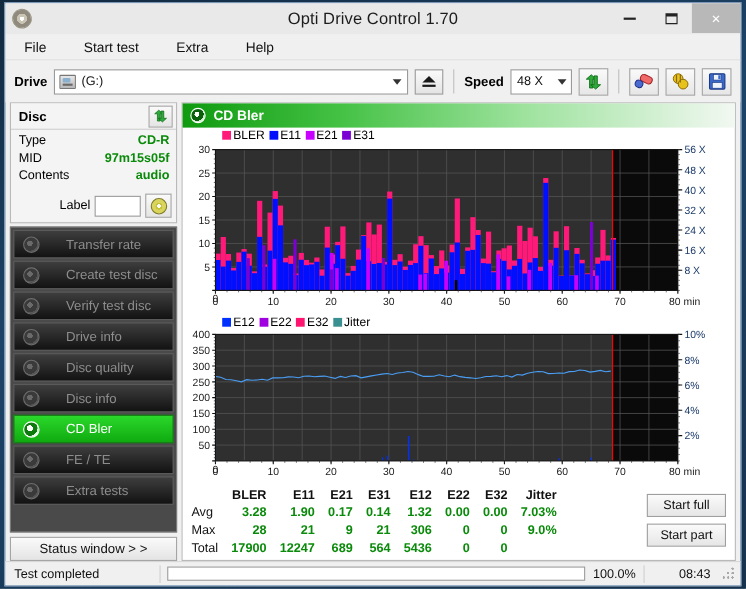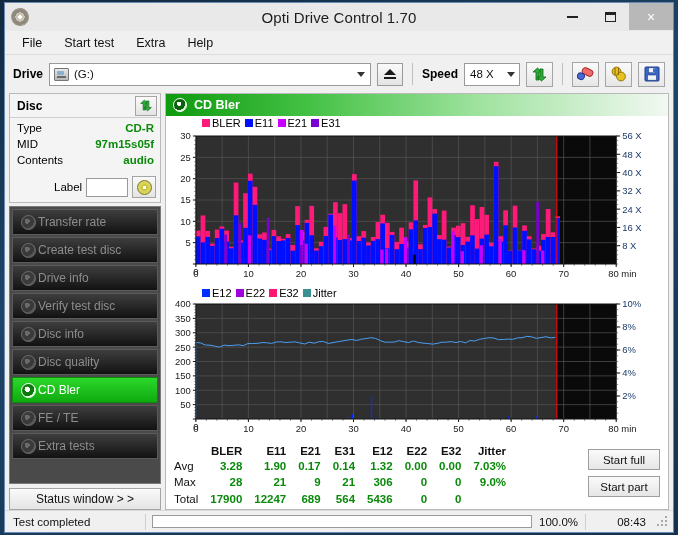--- a/index.html
+++ b/index.html
@@ -44,21 +44,21 @@
     font-size: 13px; color: #222; background: transparent;
     border: none; z-index: 2;
   }
   .wbtn.close { background: #b8b8b8; color: #fff; width: 44px; font-size: 14px; }
   #winbtns { margin-left: auto; display: flex; align-items: flex-start; height: 28px; z-index:2;}
   .glyph-min { display:block; width:11px; height:2px; background:#222; }
   .glyph-max { display:block; width:11px; height:10px; border:1.6px solid #222; border-top-width:3px; }
   
   #menubar {
     height: 24px; background: #f0f0f0; display: flex; align-items: center;
-    padding-left: 8px; gap: 4px; flex: none;
+    padding-left: 8px; gap: 16px; flex: none;
     border-bottom: 1px solid #dcdcdc;
   }
   .menu-item { font-size: 12.5px; color: #111; padding: 3px 9px; }
   
   #toolbar {
     height: 38px; background: #f0f0f0; display: flex; align-items: center;
     padding: 0 8px; gap: 6px; flex: none;
   }
   .tb-label { font-size: 12px; font-weight: bold; color: #000; }
   #drive-combo {
@@ -126,21 +126,21 @@
     width:15px;height:15px;border-radius:50%;
     background:radial-gradient(circle,#fff 0 18%,#c8c23a 19% 34%,#d9d45e 35% 72%,#b4ae35 73% 100%);
     border:1px solid #7e7a22;
   }
   #navlist{
     margin-top:3px; border:1px solid #7a7a7a; background:#4a4a4a;
     padding:2px; display:flex;flex-direction:column;gap:2px;
     flex: 1 1 auto; min-height:0;
   }
   .nav-btn{
-    height:26px; display:flex;align-items:center;gap:2px; padding-left:8px;
+    height:26px; display:flex;align-items:center;gap:24px; padding-left:8px;
     background: linear-gradient(#3e3e3e,#121212);
     border:1px solid #5a5a5a; color:#8d8d8d; font-size:12px; flex:none;text-align:right;
   }
   .nav-btn.active{
     background: linear-gradient(#2bd82b,#0faa0f);
     color:#ffffff; border:1px solid #0c8a0c;
   }
   .nav-icon{
     width:15px;height:15px;border-radius:50%;flex:none;
     background: radial-gradient(circle at 40% 40%, #6a6a6a 0 22%, #3a3a3a 23% 60%, #555 61% 100%);
@@ -334,33 +334,33 @@
         <div class="nav-btn">
           <span class="nav-icon"></span>
           <span>Transfer rate</span>
         </div>
         <div class="nav-btn">
           <span class="nav-icon"></span>
           <span>Create test disc</span>
         </div>
         <div class="nav-btn">
           <span class="nav-icon"></span>
-          <span>Drive info</span>
+          <span>Verify test disc</span>
         </div>
         <div class="nav-btn">
           <span class="nav-icon"></span>
-          <span>Verify test disc</span>
+          <span>Drive info</span>
+        </div>
+        <div class="nav-btn">
+          <span class="nav-icon"></span>
+          <span>Disc quality</span>
         </div>
         <div class="nav-btn">
           <span class="nav-icon"></span>
           <span>Disc info</span>
-        </div>
-        <div class="nav-btn">
-          <span class="nav-icon"></span>
-          <span>Disc quality</span>
         </div>
         <div class="nav-btn active">
           <span class="nav-icon"></span>
           <span>CD Bler</span>
         </div>
         <div class="nav-btn">
           <span class="nav-icon"></span>
           <span>FE / TE</span>
         </div>
         <div class="nav-btn">

